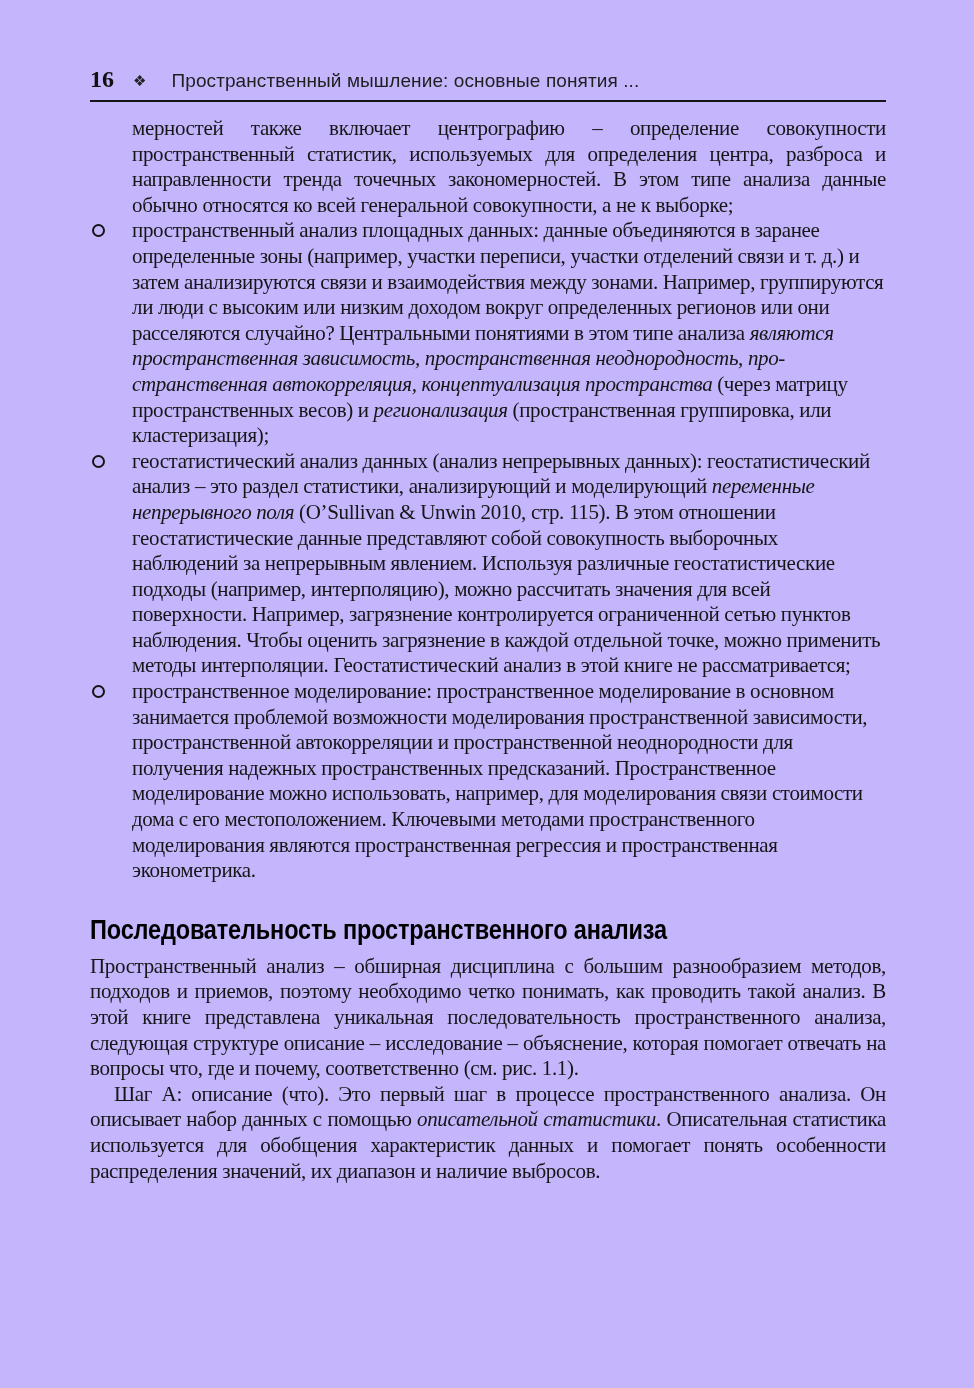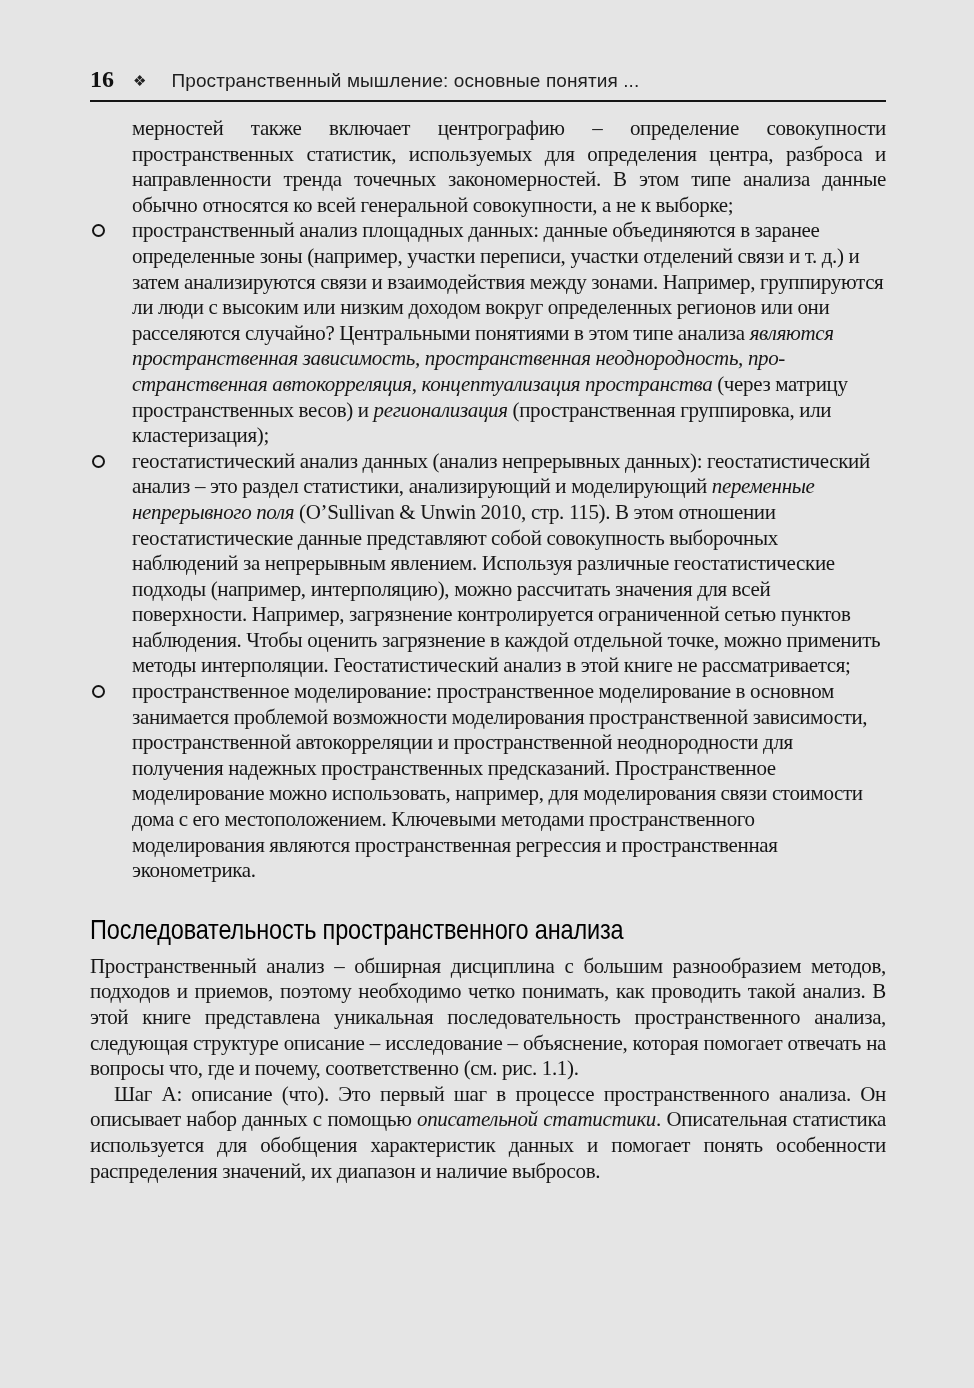--- a/index.html
+++ b/index.html
@@ -6,21 +6,21 @@
   html, body { background: #ffffff; }
   body {
     width: 974px; height: 1388px;
     font-family: "Liberation Serif", "DejaVu Serif", serif;
     color: #1a1a1a;
     -webkit-font-smoothing: antialiased;
   }
   .page {
     width: 974px; height: 1388px;
     padding: 66px 88px 0 90px;
-    background: #e5e5e5;
+    background: #c4b5fd;
     overflow: hidden;
   }
   
   .header { display: flex; align-items: baseline; }
   .pagenum {
     font-family: "Liberation Serif", serif;
     font-weight: bold; font-size: 24px; color: #111;
   }
   .ornament {
     font-family: "DejaVu Sans", sans-serif;
@@ -51,21 +51,21 @@
     position: absolute; left: 2px; top: 6px;
     width: 13px; height: 13px;
     border: 2.2px solid #141414; border-radius: 50%;
     display: inline-block;
   }
   .b { font-weight: normal; }
   .i { font-style: italic; margin-top: 16px; }
   
   h1.section {
     font-family: "Liberation Sans", sans-serif;
-    font-weight: normal; font-size: 28px; color: #000;
+    font-weight: bold; font-size: 28px; color: #000;
     margin-top: 30px; margin-bottom: 8px;
     white-space: nowrap;
   }
   h1.section > span {
     display: inline-block;
     transform: scaleX(0.84);
     transform-origin: left center;
     letter-spacing: -0.2px;
   }
   .indent-first { text-indent: 24px; }
@@ -77,21 +77,21 @@
 
   <header class="header">
     <span class="pagenum">16</span>
     <span class="ornament">❖</span>
     <span class="running-title">Пространственный мышление: основные понятия  ...</span>
   </header>
   <hr class="header-rule">
 
   <main>
 
-    <p class="body-text intro"><span>мерностей также включает центрографию – определение совокупности пространственных статистик, используемых для определения центра, разброса и направленности тренда точечных закономерностей. В этом типе анализа данные обычно относятся ко всей генеральной совокупно­сти, а не к выборке;</span></p>
+    <p class="body-text intro"><span>мерностей также включает центрографию – определение совокупности пространственный статистик, используемых для определения центра, разброса и направленности тренда точечных закономерностей. В этом типе анализа данные обычно относятся ко всей генеральной совокупно­сти, а не к выборке;</span></p>
 
     <ul class="bullets">
       <li>
         <span class="marker"></span>
         <span class="body-text li-text"><span class="b">пространственный анализ площадных данных: </span><span>данные объединя­ются в заранее определенные зоны (например, участки переписи, участ­ки отделений связи и т. д.) и затем анализируются связи и взаимодей­ствия между зонами. Например, группируются ли люди с высоким или низким доходом вокруг определенных регионов или они расселяются случайно? Центральными понятиями в этом типе анализа </span><span class="i">являются пространственная зависимость, пространственная неоднородность, про­странственная автокорреляция, концептуализация пространства </span><span>(через матрицу пространственных весов) и </span><span class="i">регионализация </span><span>(пространственная группировка, или кластеризация);</span></span>
       </li>
       <li>
         <span class="marker"></span>
         <span class="body-text li-text"><span class="b">геостатистический анализ данных (анализ непрерывных данных): </span><span>геостатистический анализ – это раздел статистики, анализирующий и моделирующий </span><span class="i">переменные непрерывного поля </span><span>(O’Sullivan &amp; Unwin 2010, стр. 115). В этом отношении геостатистические данные представляют со­бой совокупность выборочных наблюдений за непрерывным явлением. Используя различные геостатистические подходы (например, интерпо­ляцию), можно рассчитать значения для всей поверхности. Например, загрязнение контролируется ограниченной сетью пунктов наблюдения. Чтобы оценить загрязнение в каждой отдельной точке, можно приме­нить методы интерполяции. Геостатистический анализ в этой книге не рассматривается;</span></span>
       </li>

